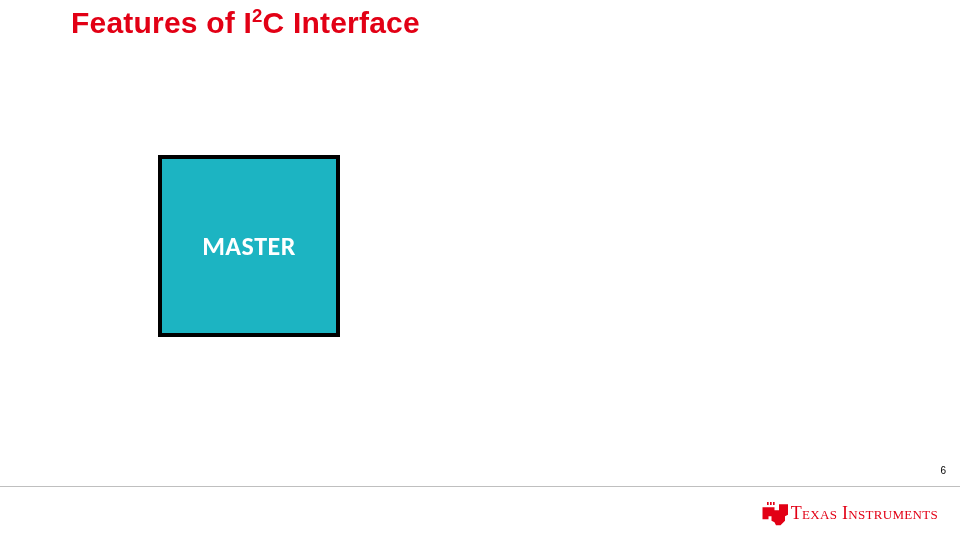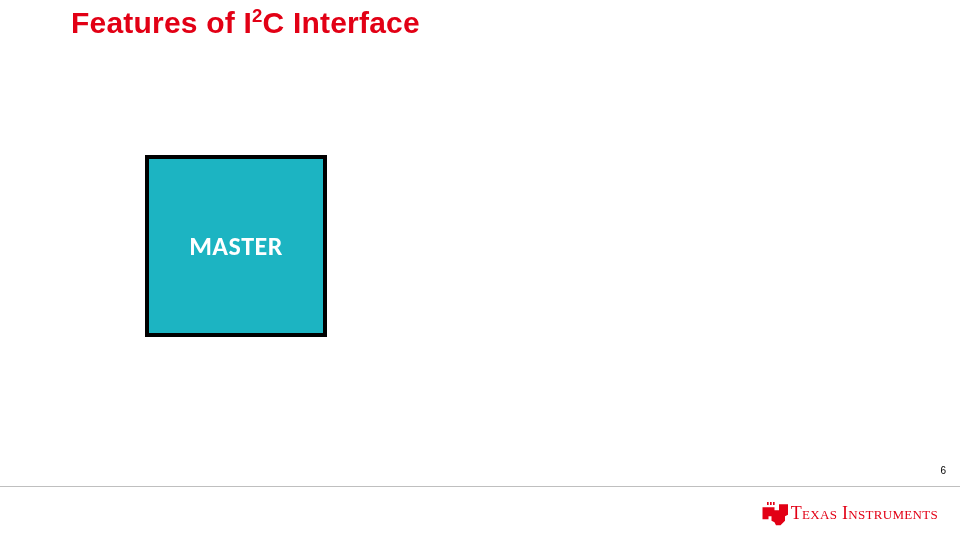--- a/index.html
+++ b/index.html
@@ -34,21 +34,21 @@
 
   .block {
     position: absolute;
     width: 182px;
     height: 182px;
     border: 4px solid #000;
     display: flex;
     align-items: center;
     justify-content: center;
   }
-  .block.master { left: 145px; top: 10px; background: #1cb4c2; align-items: center; }
+  .block.master { left: 158px; top: 10px; background: #1cb4c2; align-items: center; }
   .block.slave  { left: 554px; top: 10px; background: #afafaf; }
 
   .block-label {
     font-family: Calibri, Arial, sans-serif;
     font-size: 26px;
     font-weight: 700;
     color: #ffffff;
     letter-spacing: 0.5px;
   }
 

